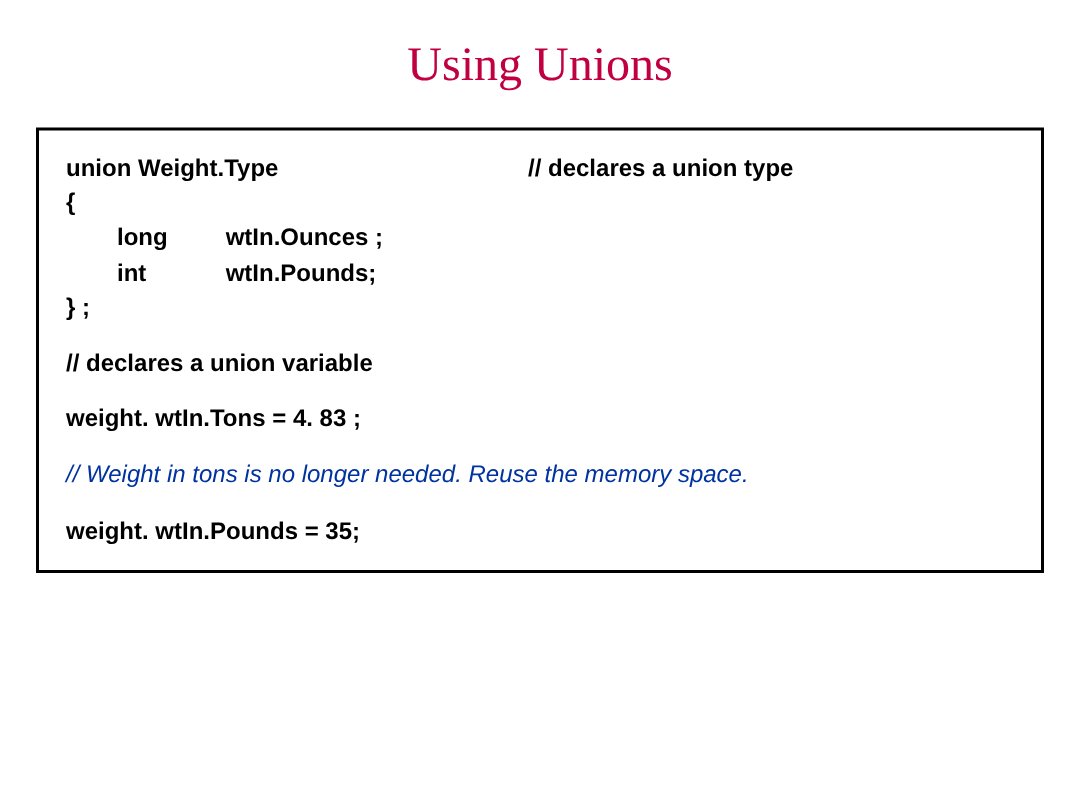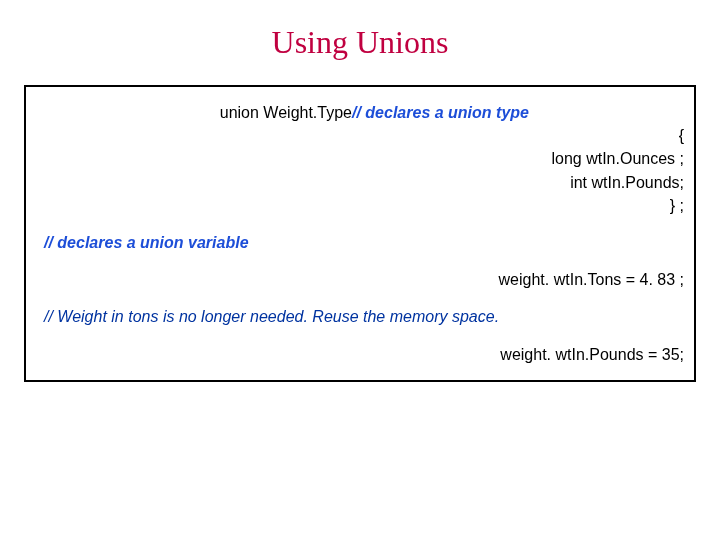--- a/index.html
+++ b/index.html
@@ -35,25 +35,24 @@
     font-family: Arial, Helvetica, sans-serif;
   }
   .row {
     display: flex;
   }
   .left {
     flex: 0 0 308px;
   }
   .right {
     flex: 1;
-    color: #1d4ed8;
+    color: #000000;
     font-weight: 700;
-    font-style: italic;
   }
-  .b { font-weight: 400; text-align: right; }
+  .b { font-weight: 700; }
   .blue { color: #0033a0; font-weight: 400; font-style: italic; }
   .gap { height: 14px; }
   .decl {
     padding-left: 34px;
   }
   .typecol {
     display: inline-block;
     width: 68px;
   }
   .page {

